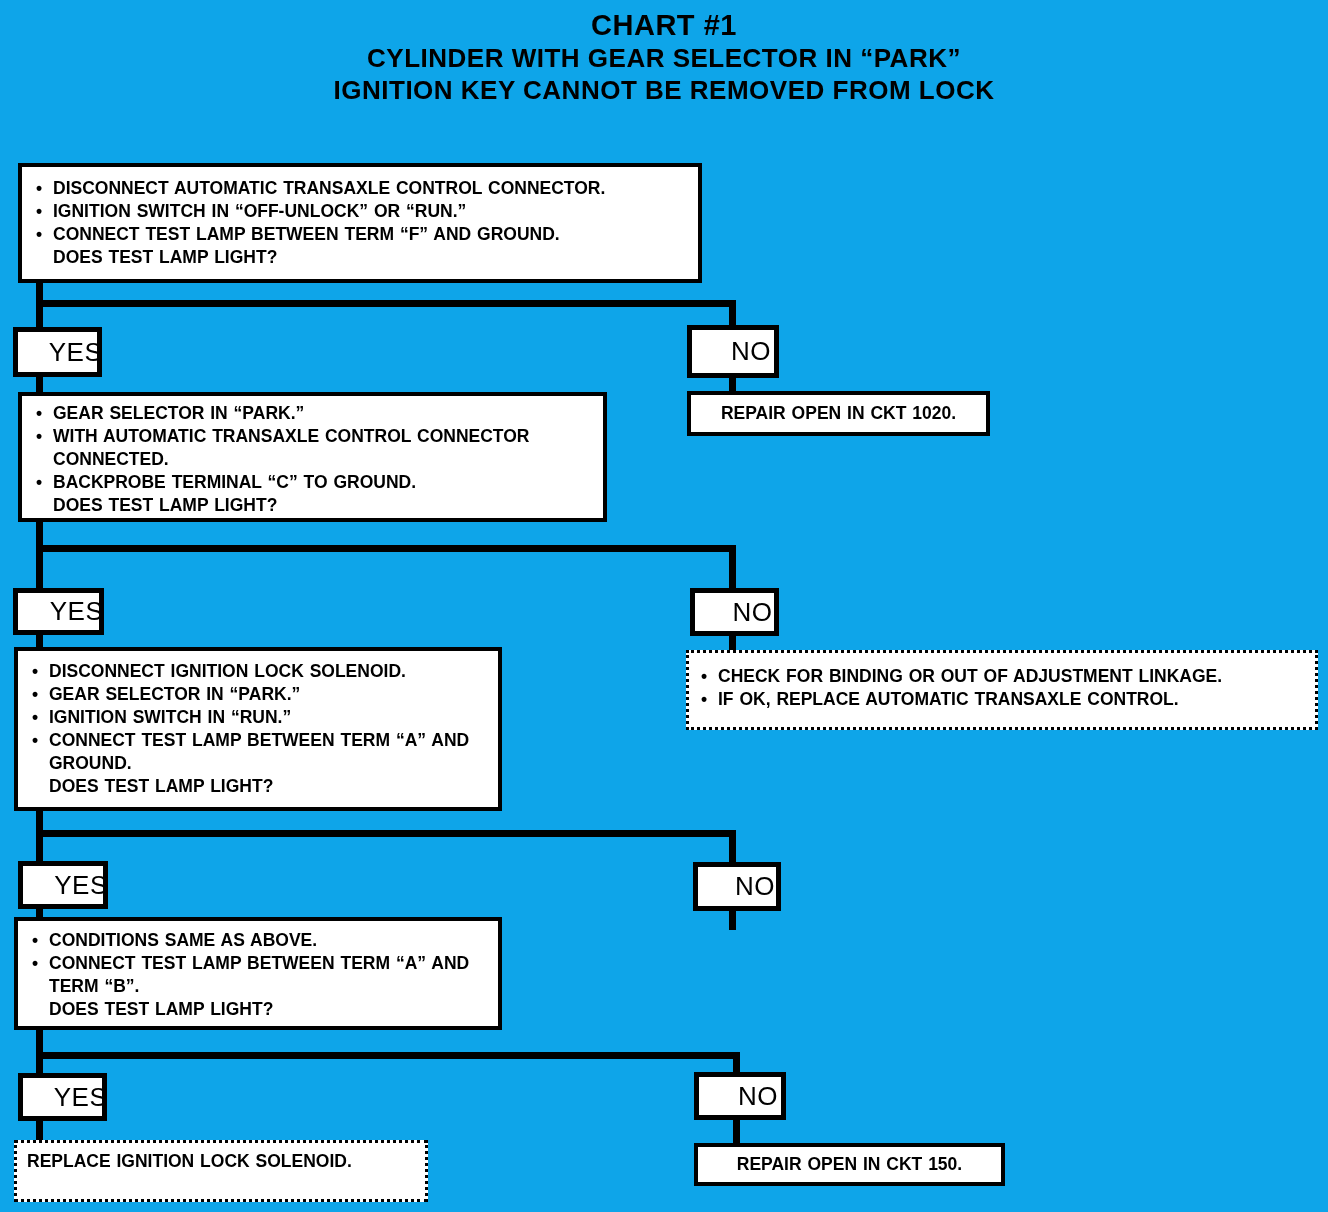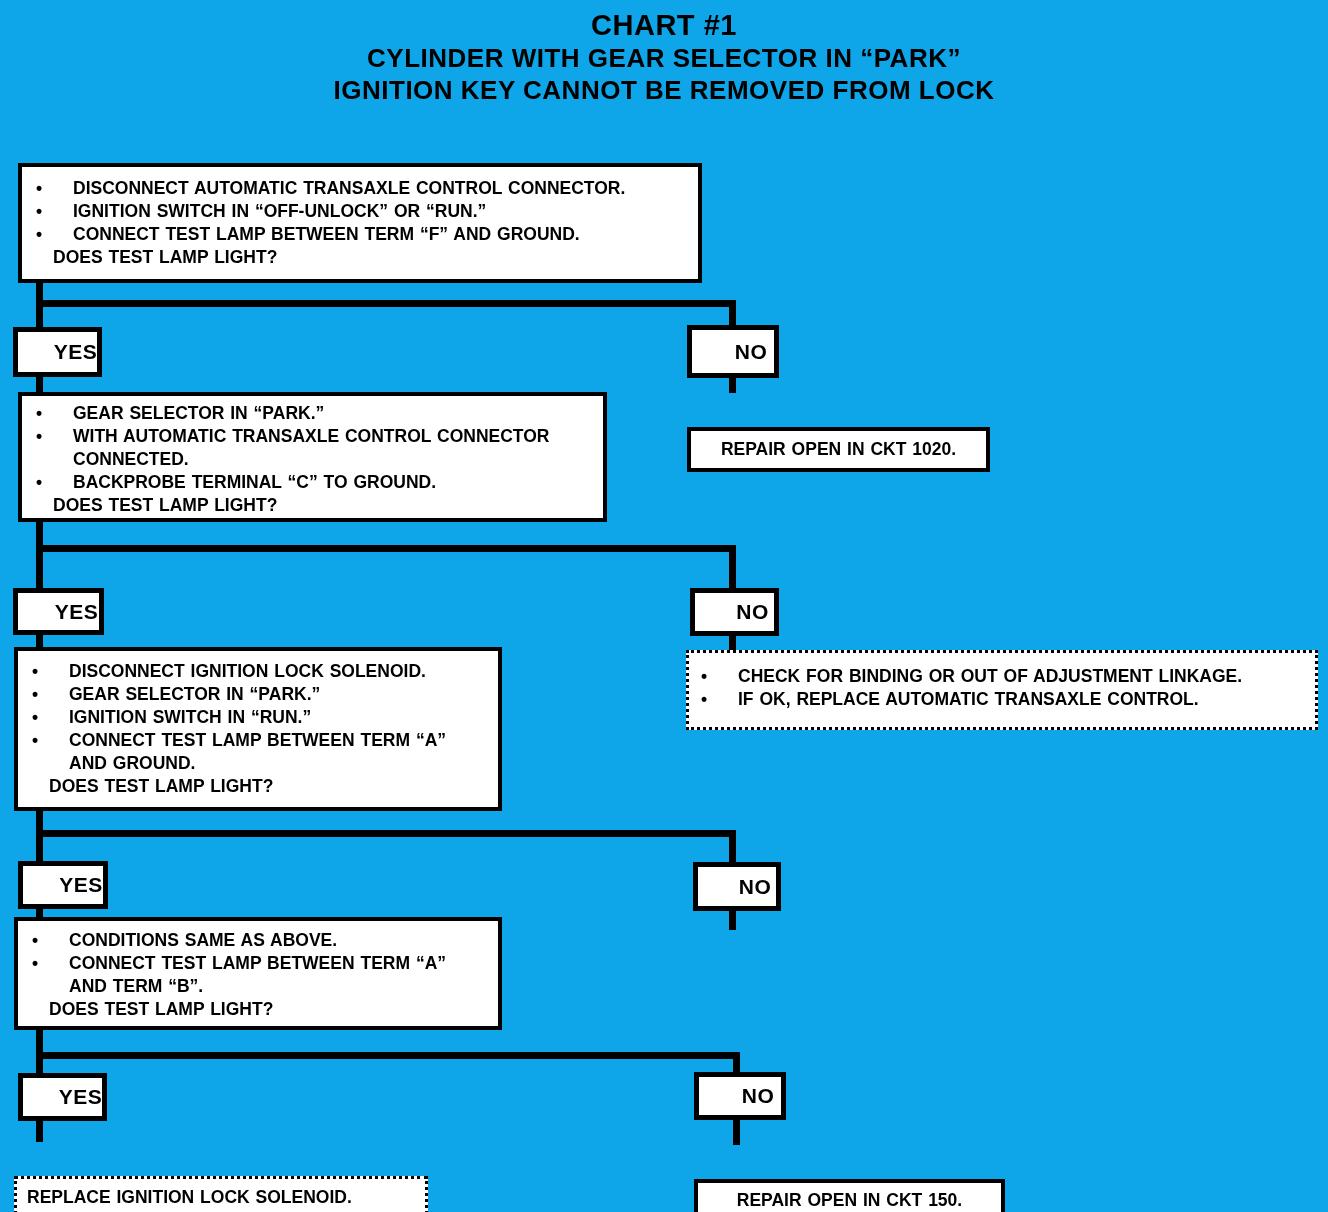--- a/index.html
+++ b/index.html
@@ -8,28 +8,28 @@
   .canvas { position:relative; width:1328px; height:1212px; background:#0ea5e9; overflow:hidden; }
 
   .title { position:absolute; top:8px; left:0; width:100%; text-align:center; font-weight:bold; letter-spacing:.5px; }
   .title .t1 { font-size:29px; line-height:34px; }
   .title .t2 { font-size:26px; line-height:32px; }
 
   .node { position:absolute; background:#fff; border:4px solid #000; }
   .qbox { padding:10px 12px 4px 14px; }
   .li { display:flex; font-weight:bold; font-size:17.5px; line-height:23px; word-spacing:1px; }
   .bu { width:17px; flex:0 0 17px; }
-  .tx { flex:1;margin-left:20px; }
+  .tx { flex:1; }
   .qline { padding-left:17px; font-weight:bold; font-size:17.5px; line-height:23px; word-spacing:1px; }
 
   .yn { border-width:5px; display:flex; align-items:center; justify-content:center;
-        font-weight:bold; font-size:21px; letter-spacing:.5px;padding-left:36px; }
+        font-weight:normal; font-size:26px; letter-spacing:.5px;padding-left:36px; }
 
   .result { display:flex; align-items:center; justify-content:center;
-            font-weight:bold; font-size:17.5px; word-spacing:1px; text-align:center;margin-top:36px; }
+            font-weight:bold; font-size:17.5px; word-spacing:1px; text-align:center; }
   .dotted { border:3px dotted #000; }
   .top-left { align-items:flex-start; justify-content:flex-start; text-align:left; padding:8px 10px; }
   .rlist { display:block; padding:12px 12px; }
 
   .conn { position:absolute; background:#000; }
 </style>
 </head>
 <body>
 
 <div class="canvas">

